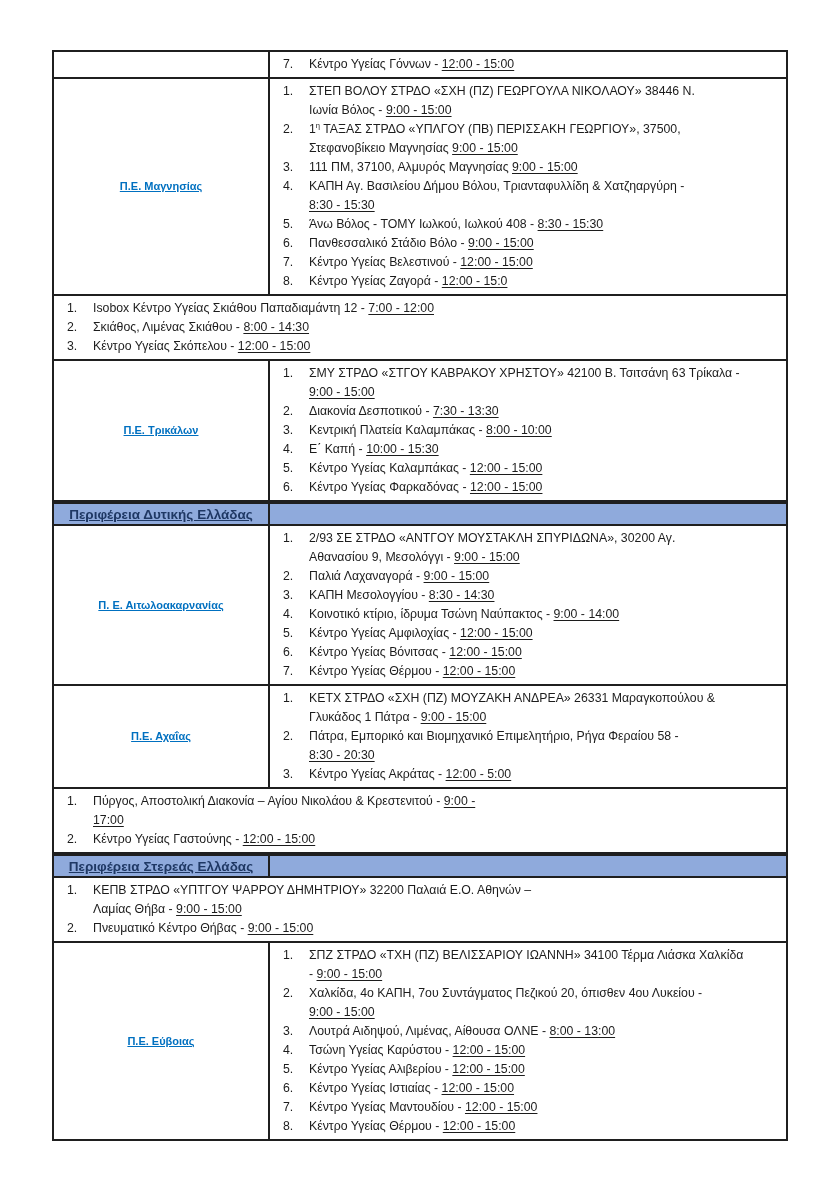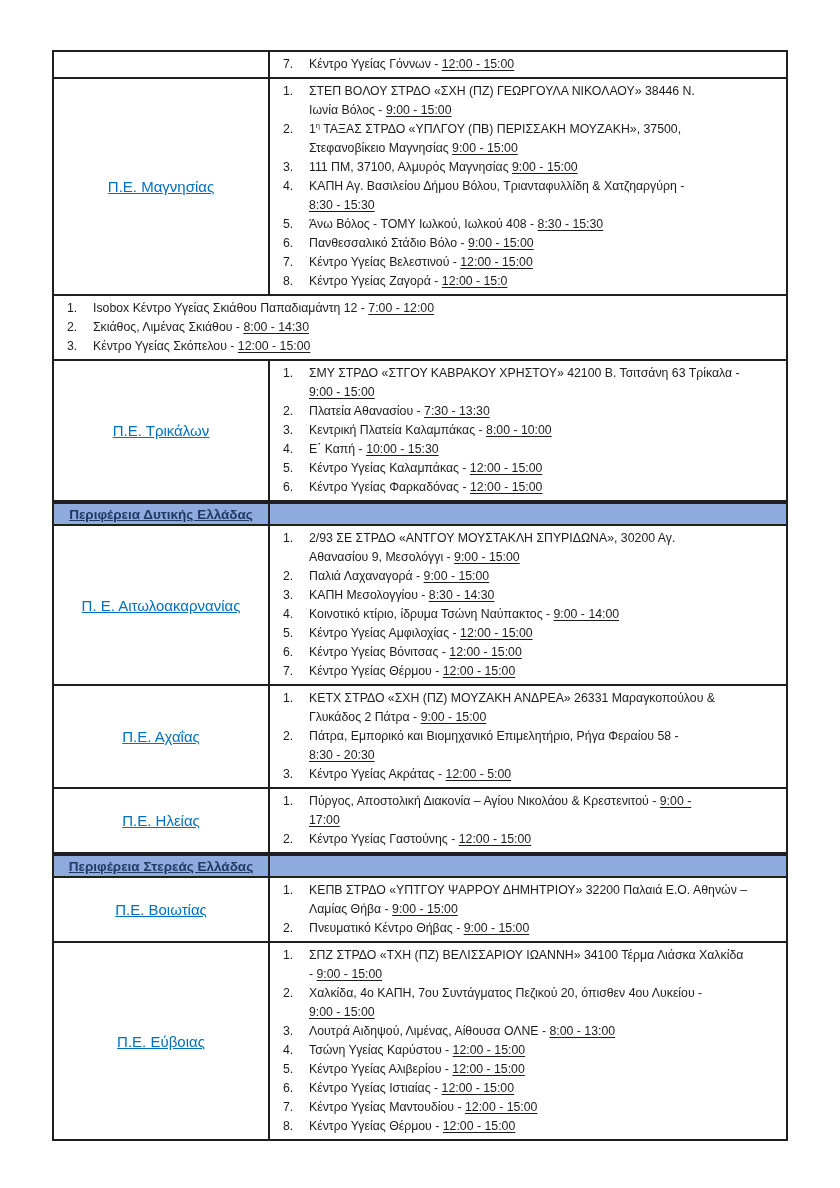--- a/index.html
+++ b/index.html
@@ -21,21 +21,21 @@
   .t-row { display:flex; align-items:stretch; border-bottom:2px solid #1f1f1f; }
   .cell-left {
     width:216px; min-width:216px; box-sizing:border-box;
     border-right:2px solid #1f1f1f;
     display:flex; align-items:center; justify-content:center;
     padding:2px 6px; text-align:center;
   }
   .cell-right { flex:1; padding:3px 8px 3px 0; box-sizing:border-box; }
   .region-link {
     color:var(--region-link,#0070C0);
-    font-weight:normal; font-size:15px; line-height:17px;
+    font-weight:bold; font-size:11px; line-height:17px;
     text-decoration:underline; cursor:pointer;
   }
   .t-row.band {
     background:var(--band-bg,#8FAADC);
     border-top:2px solid #1f1f1f;
     min-height:20px;
   }
   .band .cell-left { padding:1px 7px; }
   .band-label {
     color:var(--band-text,#1F3864);
@@ -70,21 +70,21 @@
         <div class="cell-left">
           <span class="region-link">Π.Ε. Μαγνησίας</span>
         </div>
         <div class="cell-right">
           <div class="loc-item">
             <span class="loc-num">1.</span>
             <div class="loc-text"><span>ΣΤΕΠ ΒΟΛΟΥ ΣΤΡΔΟ «ΣΧΗ (ΠΖ) ΓΕΩΡΓΟΥΛΑ ΝΙΚΟΛΑΟΥ» 38446 Ν.</span><br><span>Ιωνία Βόλος - </span><span class="time-underline">9:00 - 15:00</span></div>
           </div>
           <div class="loc-item">
             <span class="loc-num">2.</span>
-            <div class="loc-text"><span>1</span><sup>η</sup><span> ΤΑΞΑΣ ΣΤΡΔΟ «ΥΠΛΓΟΥ (ΠΒ) ΠΕΡΙΣΣΑΚΗ ΜΟΥΖΑΚΗ», 37500,</span><br><span>Στεφανοβίκειο Μαγνησίας </span><span class="time-underline">9:00 - 15:00</span></div>
+            <div class="loc-text"><span>1</span><sup>η</sup><span> ΤΑΞΑΣ ΣΤΡΔΟ «ΥΠΛΓΟΥ (ΠΒ) ΠΕΡΙΣΣΑΚΗ ΓΕΩΡΓΙΟΥ», 37500,</span><br><span>Στεφανοβίκειο Μαγνησίας </span><span class="time-underline">9:00 - 15:00</span></div>
           </div>
           <div class="loc-item">
             <span class="loc-num">3.</span>
             <div class="loc-text"><span>111 ΠΜ, 37100, Αλμυρός Μαγνησίας </span><span class="time-underline">9:00 - 15:00</span></div>
           </div>
           <div class="loc-item">
             <span class="loc-num">4.</span>
             <div class="loc-text"><span>ΚΑΠΗ Αγ. Βασιλείου Δήμου Βόλου, Τριανταφυλλίδη &amp; Χατζηαργύρη -</span><br><span class="time-underline">8:30 - 15:30</span></div>
           </div>
           <div class="loc-item">
@@ -125,21 +125,21 @@
         <div class="cell-left">
           <span class="region-link">Π.Ε. Τρικάλων</span>
         </div>
         <div class="cell-right">
           <div class="loc-item">
             <span class="loc-num">1.</span>
             <div class="loc-text"><span>ΣΜΥ ΣΤΡΔΟ «ΣΤΓΟΥ ΚΑΒΡΑΚΟΥ ΧΡΗΣΤΟΥ» 42100 Β. Τσιτσάνη 63 Τρίκαλα -</span><br><span class="time-underline">9:00 - 15:00</span></div>
           </div>
           <div class="loc-item">
             <span class="loc-num">2.</span>
-            <div class="loc-text"><span>Πλατεία Αθανασίου - </span><span class="time-underline">7:30 - 13:30</span></div>
+            <div class="loc-text"><span>Διακονία Δεσποτικού - </span><span class="time-underline">7:30 - 13:30</span></div>
           </div>
           <div class="loc-item">
             <span class="loc-num">3.</span>
             <div class="loc-text"><span>Κεντρική Πλατεία Καλαμπάκας - </span><span class="time-underline">8:00 - 10:00</span></div>
           </div>
           <div class="loc-item">
             <span class="loc-num">4.</span>
             <div class="loc-text"><span>Ε΄ Καπή - </span><span class="time-underline">10:00 - 15:30</span></div>
           </div>
           <div class="loc-item">
@@ -193,57 +193,51 @@
           </div>
         </div>
       </div>
       <div class="t-row">
         <div class="cell-left">
           <span class="region-link">Π.Ε. Αχαΐας</span>
         </div>
         <div class="cell-right">
           <div class="loc-item">
             <span class="loc-num">1.</span>
-            <div class="loc-text"><span>ΚΕΤΧ ΣΤΡΔΟ «ΣΧΗ (ΠΖ) ΜΟΥΖΑΚΗ ΑΝΔΡΕΑ» 26331 Μαραγκοπούλου &amp;</span><br><span>Γλυκάδος 2 Πάτρα - </span><span class="time-underline">9:00 - 15:00</span></div>
+            <div class="loc-text"><span>ΚΕΤΧ ΣΤΡΔΟ «ΣΧΗ (ΠΖ) ΜΟΥΖΑΚΗ ΑΝΔΡΕΑ» 26331 Μαραγκοπούλου &amp;</span><br><span>Γλυκάδος 1 Πάτρα - </span><span class="time-underline">9:00 - 15:00</span></div>
           </div>
           <div class="loc-item">
             <span class="loc-num">2.</span>
             <div class="loc-text"><span>Πάτρα, Εμπορικό και Βιομηχανικό Επιμελητήριο, Ρήγα Φεραίου 58 -</span><br><span class="time-underline">8:30 - 20:30</span></div>
           </div>
           <div class="loc-item">
             <span class="loc-num">3.</span>
             <div class="loc-text"><span>Κέντρο Υγείας Ακράτας - </span><span class="time-underline">12:00 - 5:00</span></div>
           </div>
         </div>
       </div>
       <div class="t-row">
-        <div class="cell-left">
-          <span class="region-link">Π.Ε. Ηλείας</span>
-        </div>
         <div class="cell-right">
           <div class="loc-item">
             <span class="loc-num">1.</span>
             <div class="loc-text"><span>Πύργος, Αποστολική Διακονία – Αγίου Νικολάου &amp; Κρεστενιτού - </span><span class="time-underline">9:00 -</span><br><span class="time-underline">17:00</span></div>
           </div>
           <div class="loc-item">
             <span class="loc-num">2.</span>
             <div class="loc-text"><span>Κέντρο Υγείας Γαστούνης - </span><span class="time-underline">12:00 - 15:00</span></div>
           </div>
         </div>
       </div>
       <div class="t-row band">
         <div class="cell-left">
           <span class="band-label">Περιφέρεια Στερεάς Ελλάδας</span>
         </div>
         <div class="cell-right"></div>
       </div>
       <div class="t-row">
-        <div class="cell-left">
-          <span class="region-link">Π.Ε. Βοιωτίας</span>
-        </div>
         <div class="cell-right">
           <div class="loc-item">
             <span class="loc-num">1.</span>
             <div class="loc-text"><span>ΚΕΠΒ ΣΤΡΔΟ «ΥΠΤΓΟΥ ΨΑΡΡΟΥ ΔΗΜΗΤΡΙΟΥ» 32200 Παλαιά Ε.Ο. Αθηνών –</span><br><span>Λαμίας Θήβα - </span><span class="time-underline">9:00 - 15:00</span></div>
           </div>
           <div class="loc-item">
             <span class="loc-num">2.</span>
             <div class="loc-text"><span>Πνευματικό Κέντρο Θήβας - </span><span class="time-underline">9:00 - 15:00</span></div>
           </div>
         </div>

